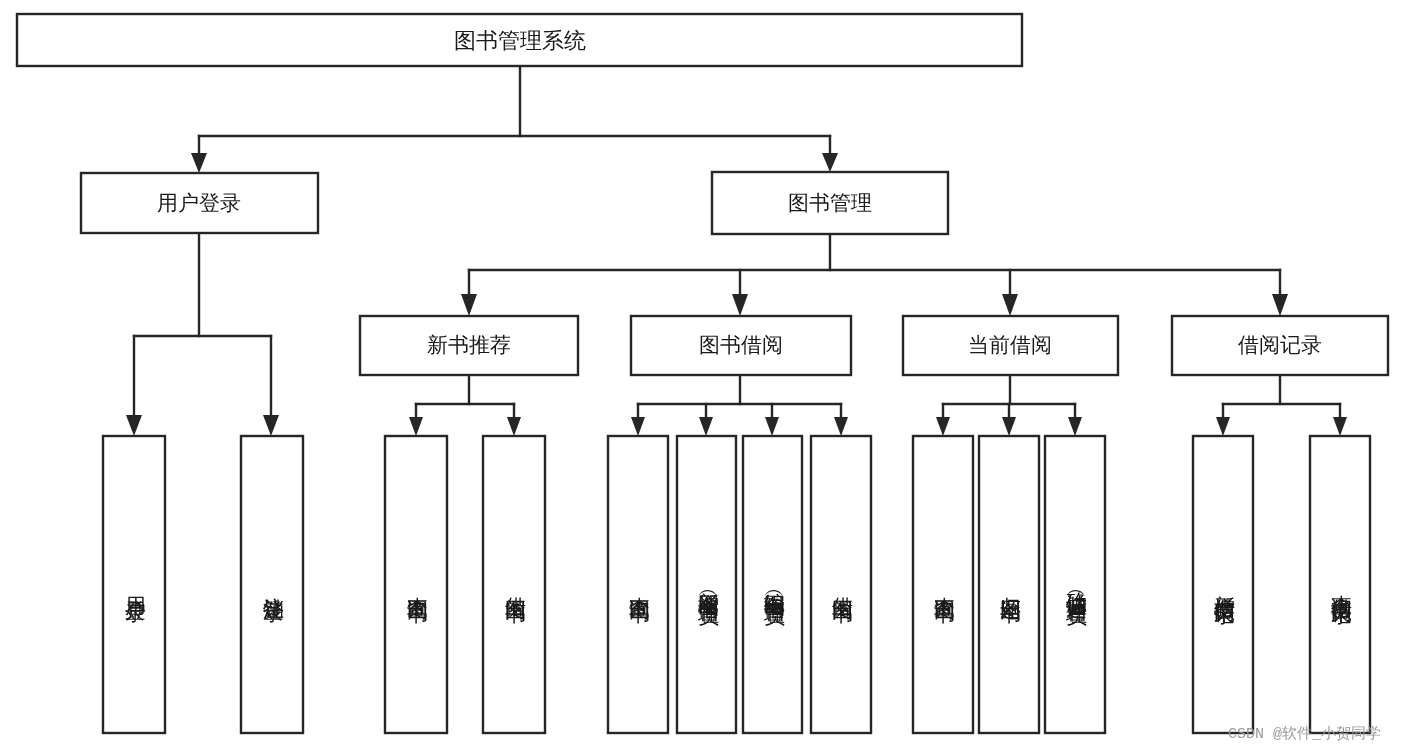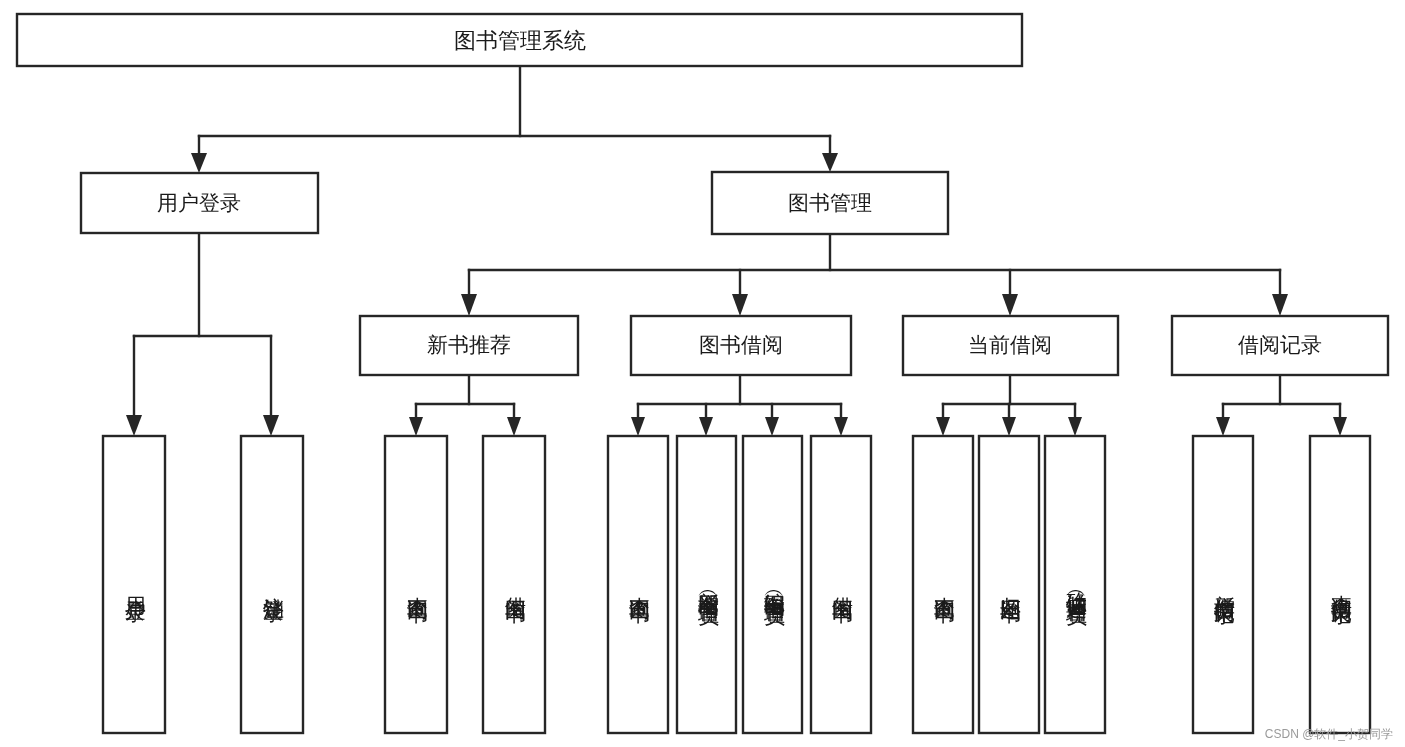--- a/index.html
+++ b/index.html
@@ -53,24 +53,24 @@
     font-size: 22px;
   }
   .label-v {
     font-size: 21px;
     writing-mode: vertical-rl;
     text-orientation: upright;
     letter-spacing: 2px;
   }
   .watermark {
     position: absolute;
-    right: 12px;
+    right: 24px;
     bottom: 4px;
-    font-family: Liberation Sans, sans-serif;
-    font-size: 12px;
+    font-family: Liberation Mono, monospace;
+    font-size: 15px;
     color: #9a9a9a;
     white-space: nowrap;
     pointer-events: none;
   }
 </style>
 </head>
 <body>
 
 <div id="diagram-root">
 

